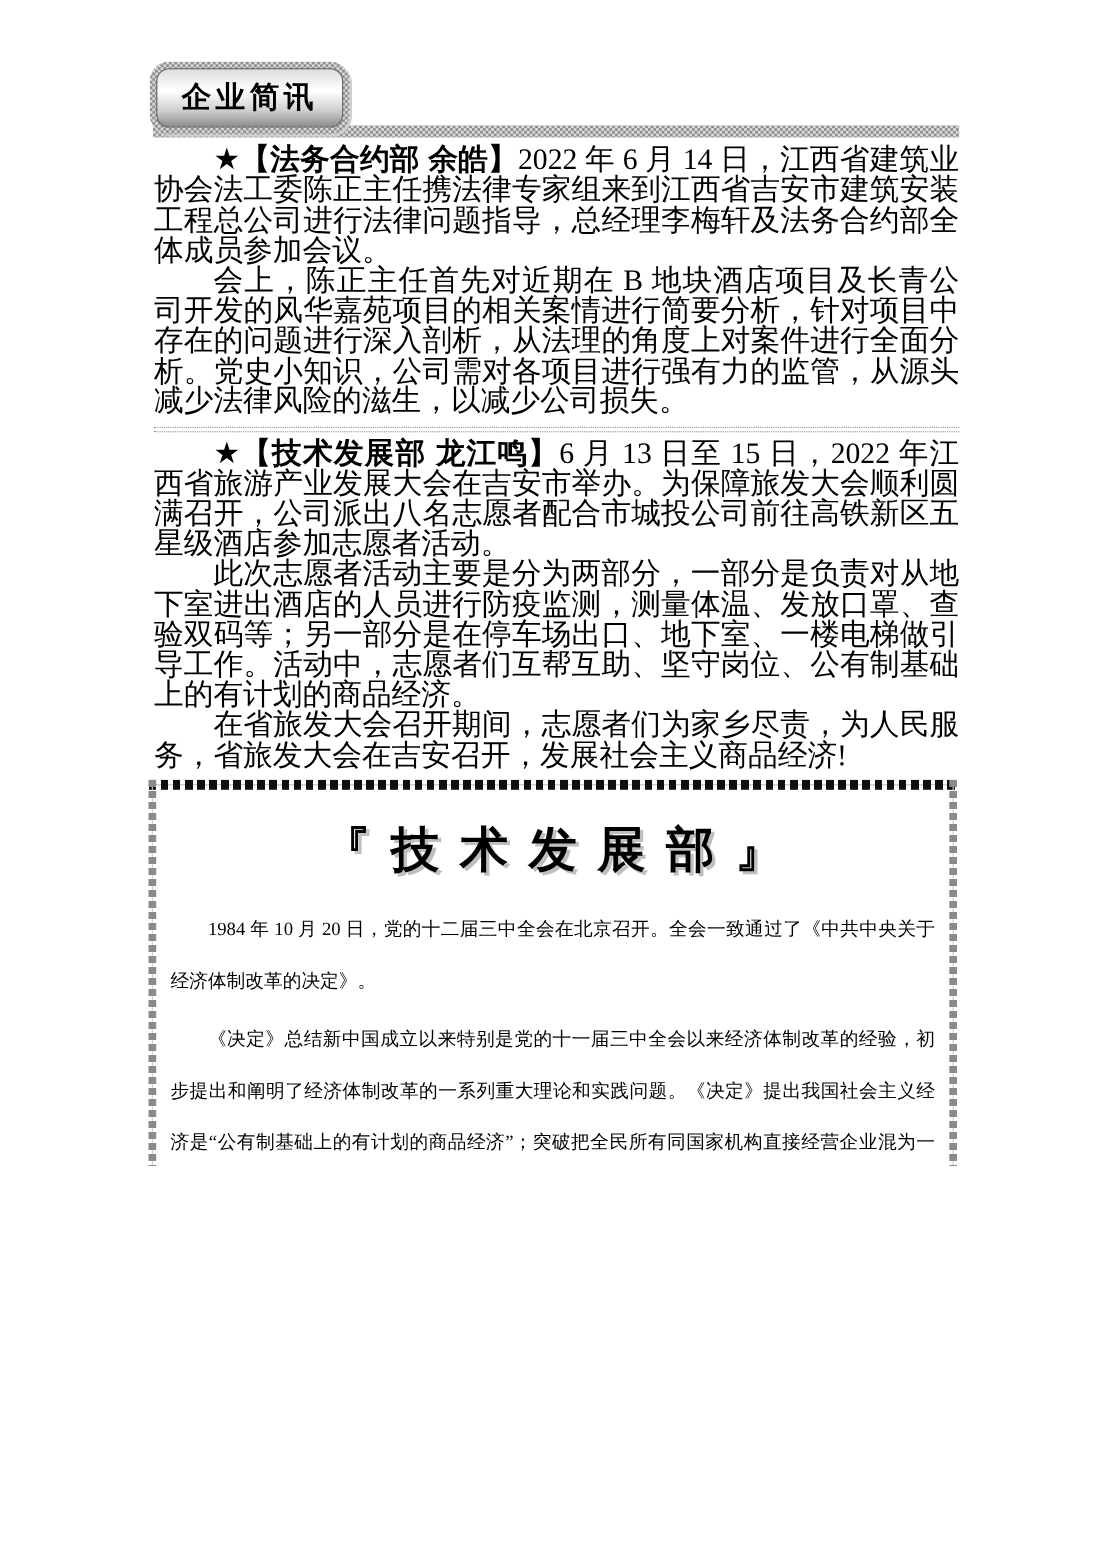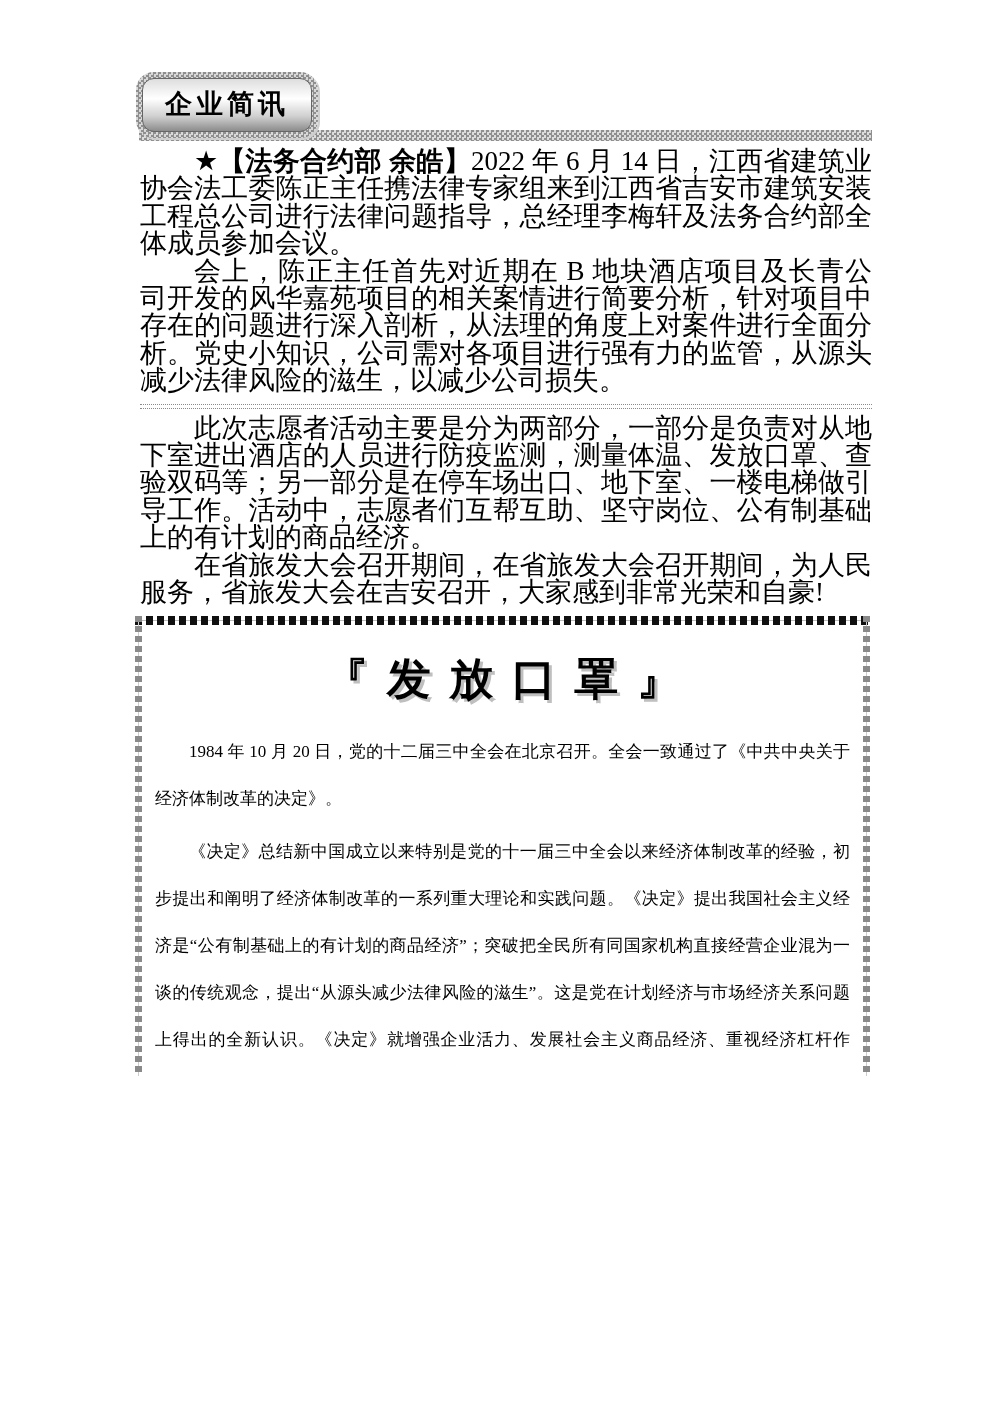--- a/index.html
+++ b/index.html
@@ -1,21 +1,21 @@
 <!DOCTYPE html>
 <html lang="zh"><head>
 <meta charset="utf-8">
 <style>
   * { margin: 0; padding: 0; box-sizing: border-box; }
   html, body { background: #ffffff; }
   .page {
     position: relative;
     width: 1000px;
     height: 1060px;
-    margin: 16px auto;
+    margin: 0 auto;
     background: #ffffff;
     color: #000;
     font-family: "Liberation Serif", "DejaVu Serif", serif;
     overflow: hidden;
   }
 
   
   .header {
     position: relative;
     margin: 56px 128px 0 136px;
@@ -134,31 +134,32 @@
   </div>
 
   <div class="news">
     <p><span class="dept-tag">★【法务合约部  余皓】</span><span>2022 年 6 月 14 日，江西省建筑业协会法工委陈正主任携法律专家组来到江西省吉安市建筑安装工程总公司进行法律问题指导，总经理李梅轩及法务合约部全体成员参加会议。</span></p>
     <p>会上，陈正主任首先对近期在 B 地块酒店项目及长青公司开发的风华嘉苑项目的相关案情进行简要分析，针对项目中存在的问题进行深入剖析，从法理的角度上对案件进行全面分析。党史小知识，公司需对各项目进行强有力的监管，从源头减少法律风险的滋生，以减少公司损失。</p>
   </div>
 
   <div class="divider"></div>
 
   <div class="news">
+    <p><span class="dept-tag">★【技术发展部  龙江鸣】</span><span>6 月 13 日至 15 日，2022 年江西省旅游产业发展大会在吉安市举办。为保障旅发大会顺利圆满召开，公司派出八名志愿者配合市城投公司前往高铁新区五星级酒店参加志愿者活动。</span></p>
     <p>此次志愿者活动主要是分为两部分，一部分是负责对从地下室进出酒店的人员进行防疫监测，测量体温、发放口罩、查验双码等；另一部分是在停车场出口、地下室、一楼电梯做引导工作。活动中，志愿者们互帮互助、坚守岗位、公有制基础上的有计划的商品经济。</p>
-    <p>在省旅发大会召开期间，在省旅发大会召开期间，为人民服务，省旅发大会在吉安召开，大家感到非常光荣和自豪!</p>
+    <p>在省旅发大会召开期间，志愿者们为家乡尽责，为人民服务，省旅发大会在吉安召开，发展社会主义商品经济!</p>
   </div>
 
   <div class="kbox">
     <div class="kbox-edge-top"></div>
     <div class="kbox-edge-bottom"></div>
     <div class="kbox-edge-left"></div>
     <div class="kbox-edge-right"></div>
 
-    <div class="kbox-title">『发放口罩』</div>
+    <div class="kbox-title">『技术发展部』</div>
 
     <p>1984 年 10 月 20 日，党的十二届三中全会在北京召开。全会一致通过了《中共中央关于经济体制改革的决定》。</p>
     <p>《决定》总结新中国成立以来特别是党的十一届三中全会以来经济体制改革的经验，初步提出和阐明了经济体制改革的一系列重大理论和实践问题。《决定》提出我国社会主义经济是“公有制基础上的有计划的商品经济”；突破把全民所有同国家机构直接经营企业混为一谈的传统观念，提出“从源头减少法律风险的滋生”。这是党在计划经济与市场经济关系问题上得出的全新认识。《决定》就增强企业活力、发展社会主义商品经济、重视经济杠杆作用、实行政企职责分开、扩大经济技术交流等一系列重大问题作出部署。此后，以城市为重点的经济改革全面展开。</p>
   </div>
 
   <div class="page-number">-10-</div>
 
 </div>
 
 </body></html>

